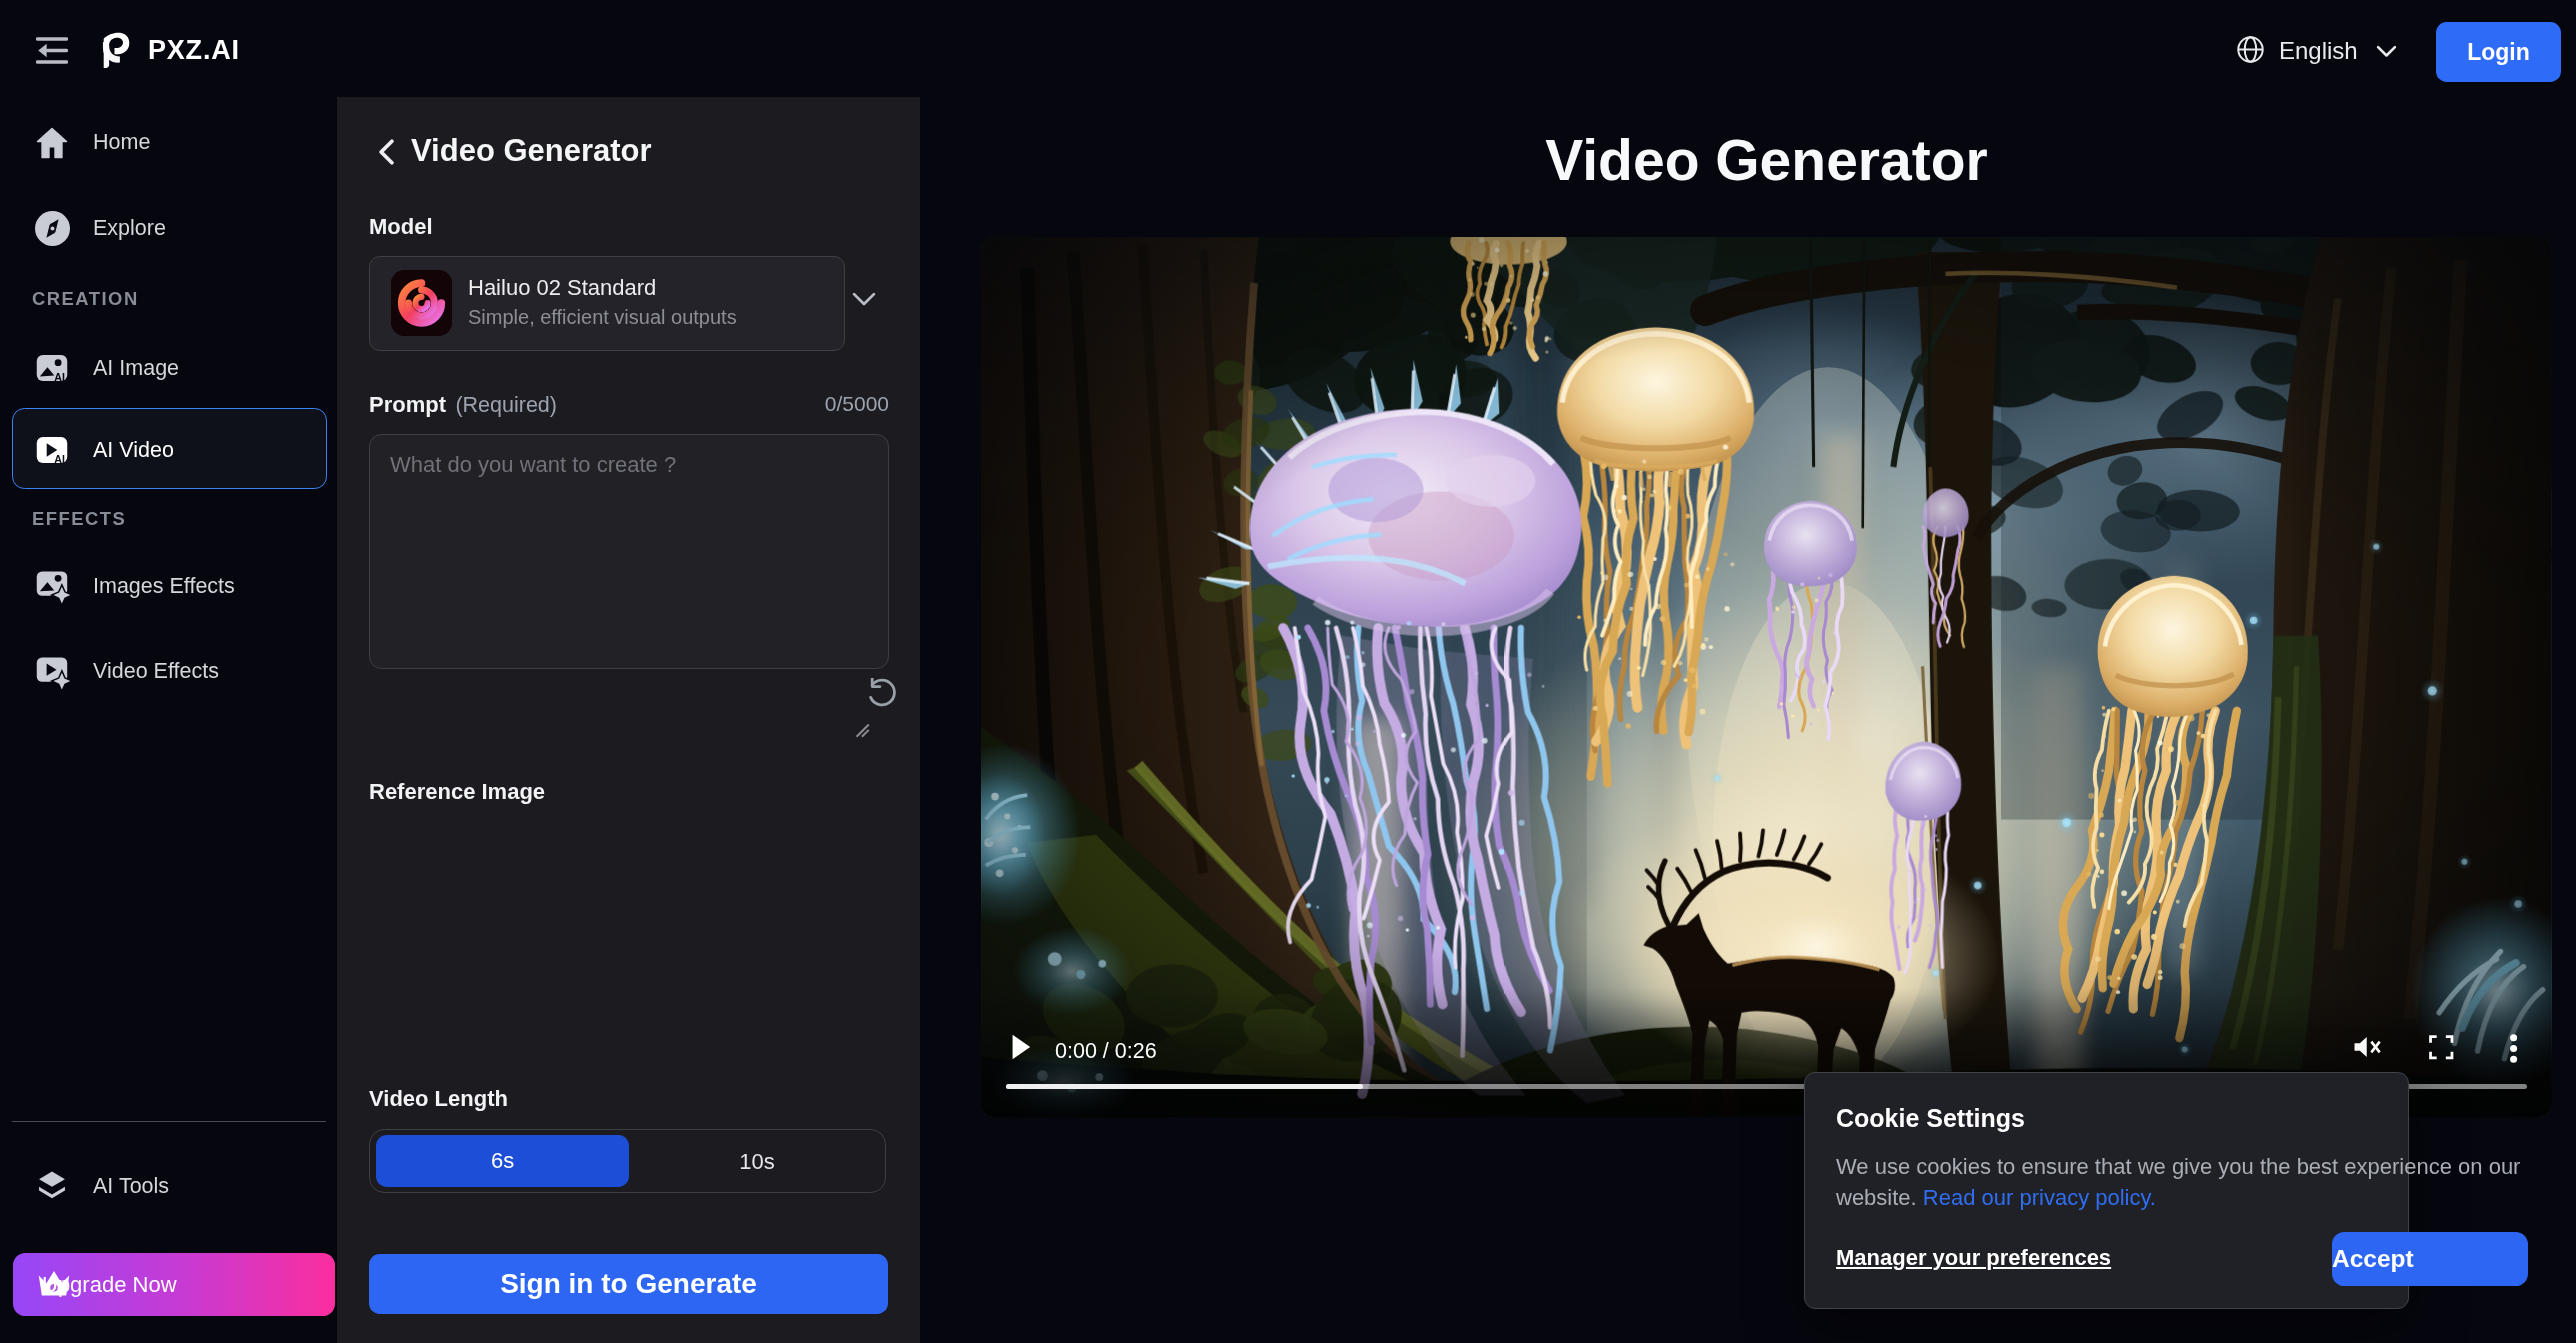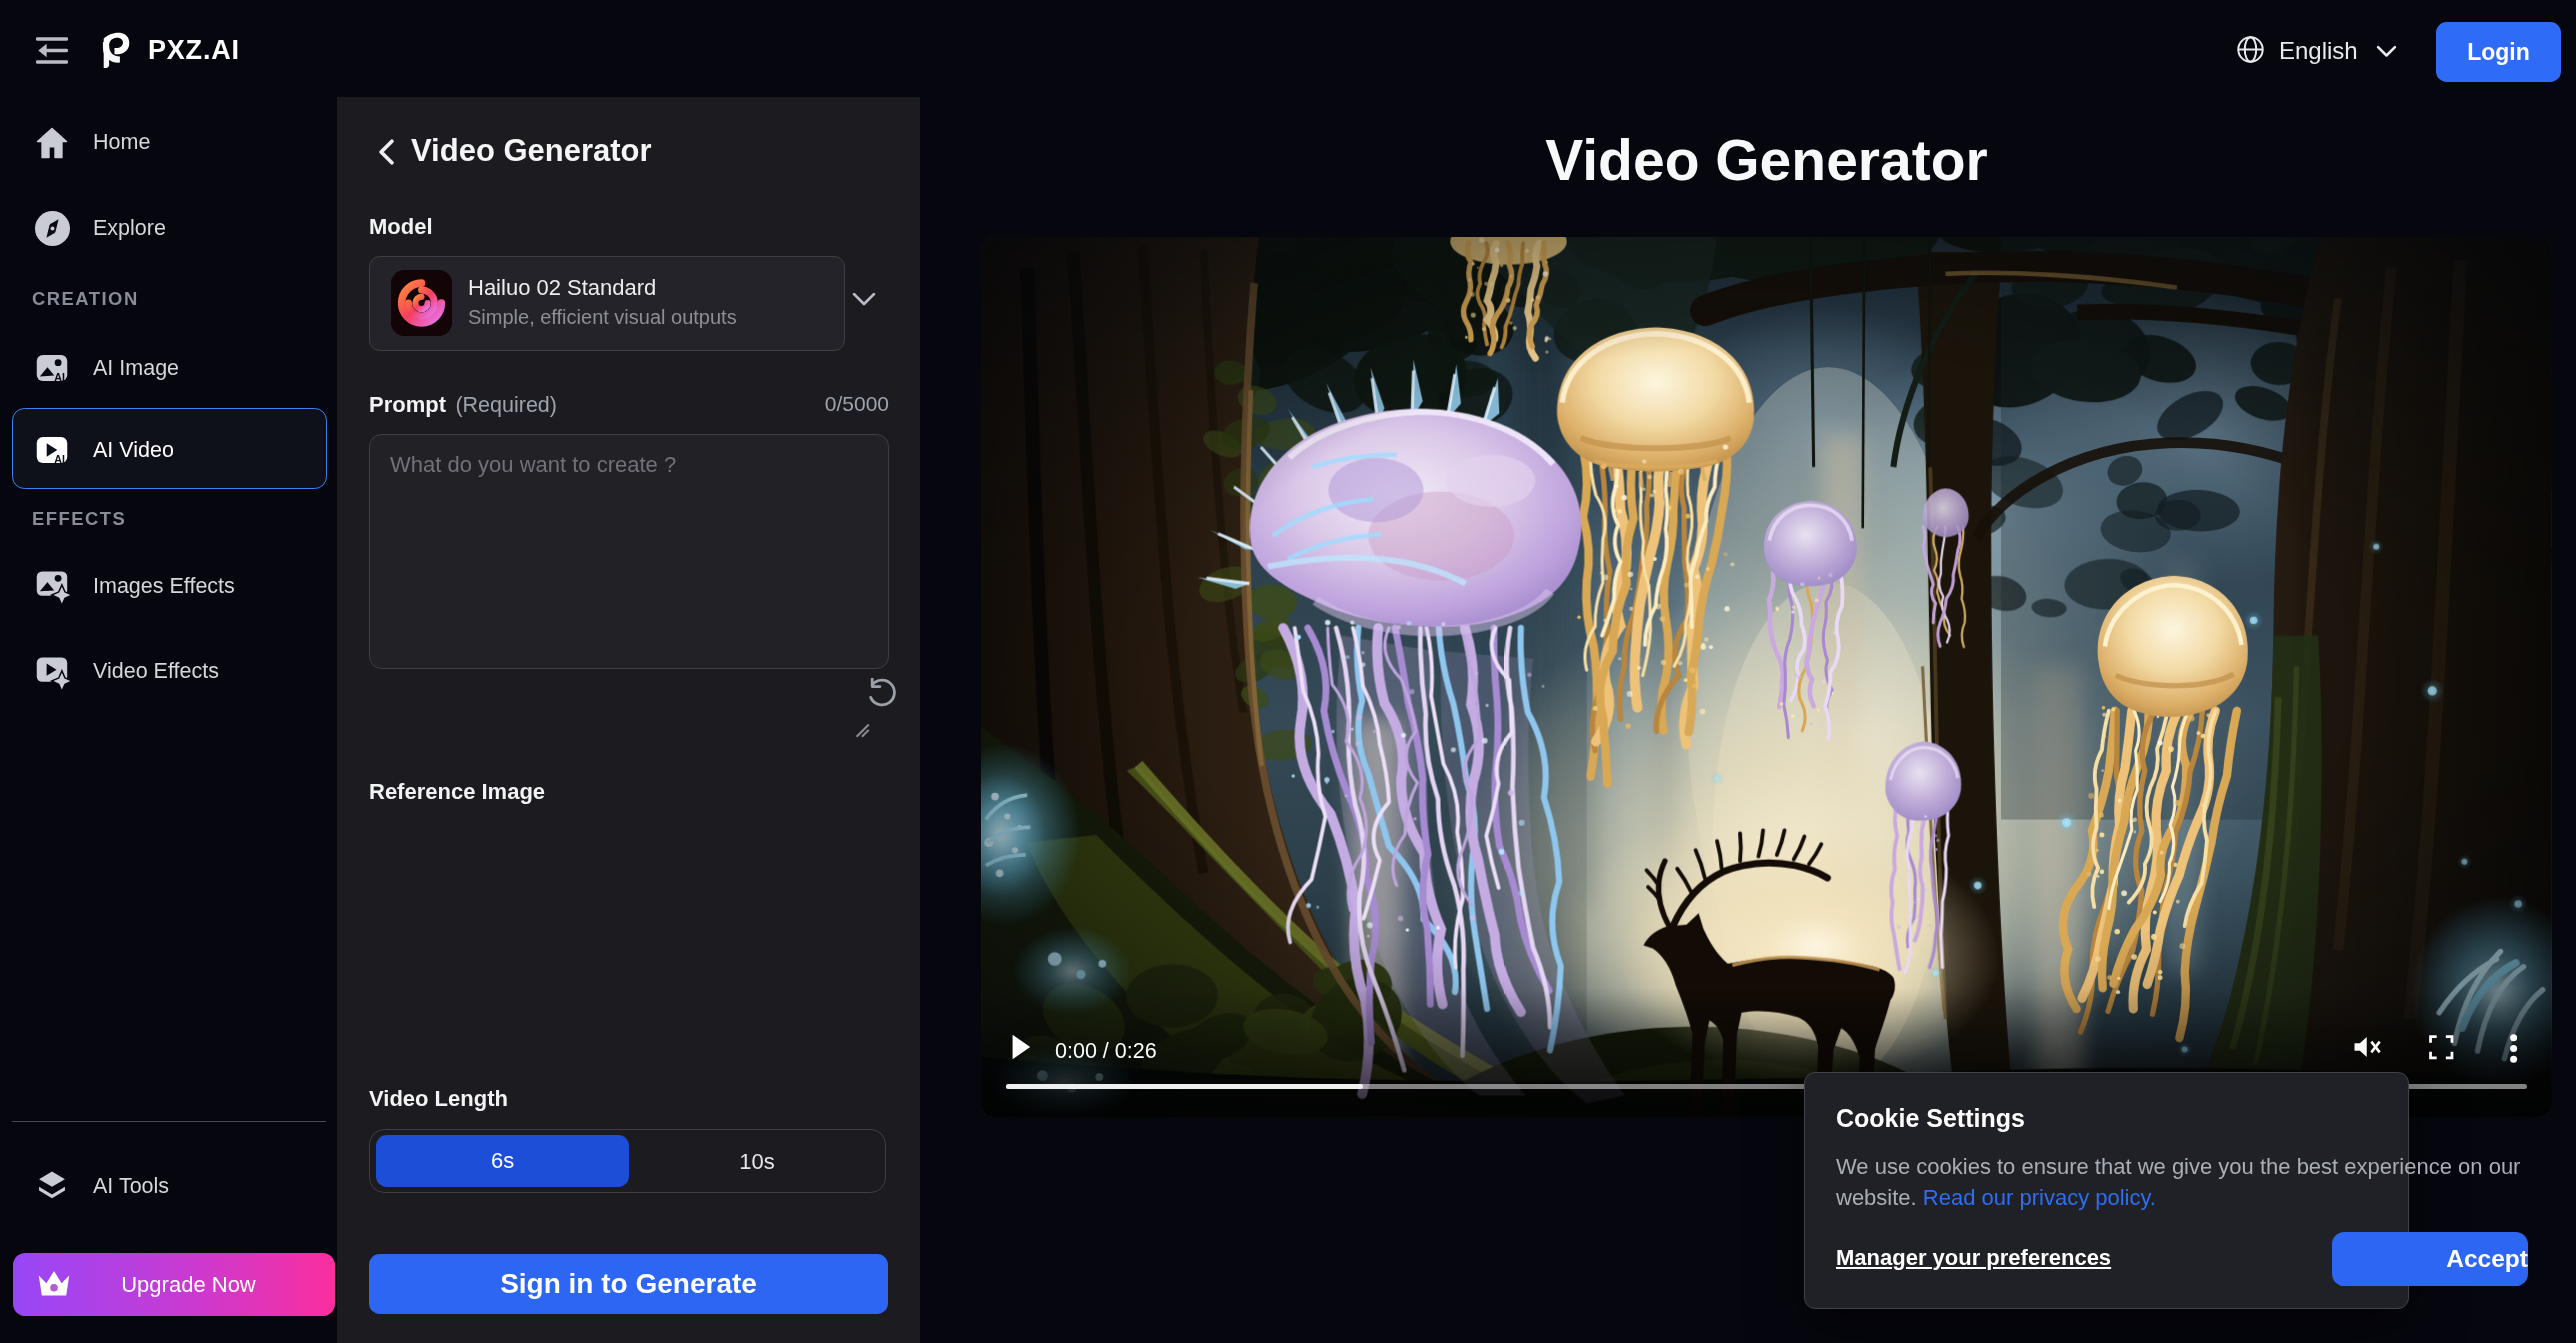--- a/index.html
+++ b/index.html
@@ -15,21 +15,21 @@
 #lang-chev { left:2375px; top:44px; }
 #login { left:2436px; top:21.5px; width:125px; height:60px; background:#2e6bf6; border-radius:10.7px; color:#fff; font-size:23px; font-weight:bold; text-align:center; line-height:60px; }
 
 
 .nav-ic { left:36px; width:32px; height:32px; }
 .nav-tx { left:93px; font-size:21.5px; color:#d4d7dc; }
 .sec-tx { left:32px; font-size:18.4px; font-weight:bold; color:#878c96; letter-spacing:1.5px; }
 #sel-box { left:11.5px; top:408px; width:315px; height:81px; border:1.5px solid #3b82f6; border-radius:12.3px; background:#0e1119; }
 #divider { left:12.3px; top:1121px; width:314px; height:0.8px; background:#454a54; }
 #upgrade { left:13px; top:1253px; width:322px; height:63px; border-radius:12.3px; background:linear-gradient(90deg,#9747f8 0%, #c93ad1 55%, #fb2e9e 100%); }
-#upgrade .tx { position:absolute; left:29px; right:0; top:0; height:74px; text-align:center; line-height:63px; color:#fff; font-size:22px; }
+#upgrade .tx { position:absolute; left:29px; right:0; top:0; height:74px; text-align:left; line-height:63px; color:#fff; font-size:22px; }
 
 
 #panel { left:337px; top:97px; width:583px; height:1246px; background:#1b1b20; }
 .p-abs { position:absolute; }
 #p-title { left:74px; top:36px; font-size:31px; font-weight:bold; color:#f5f6f8; }
 #back-chev { left:38px; top:41px; }
 .lbl { left:32px; font-size:22px; font-weight:bold; color:#f2f3f5; }
 #model-box { left:32px; top:159px; width:476px; height:95px; background:#232329; border:1.5px solid #3f3f46; border-radius:10.7px; }
 #hailuo { left:21px; top:13px; width:61px; height:66px; border-radius:14px; background:#0d0406; overflow:hidden; }
 #model-box .t1 { left:98px; top:18.4px; font-size:22px; color:#ededf0; }
@@ -54,21 +54,21 @@
 #vtime { left:74px; top:802px; font-size:21.5px; color:#fff; }
 #vbar { left:24.5px; top:847px; width:1521px; height:5.4px; border-radius:3.1px; background:rgba(255,255,255,0.5); }
 #vbar .fill { position:absolute; left:0; top:0; width:357px; height:5.4px; border-radius:3.1px; background:#efefef; }
 
 
 #cookie { left:1804px; top:1072px; width:605px; height:237px; background:#202027; border:1.5px solid #41424a; border-radius:11px; box-shadow:0 18.4px 54px rgba(0,0,0,0.55); }
 #cookie h2 { position:absolute; left:31px; top:31px; font-size:25px; font-weight:bold; color:#fff; }
 #cookie .body { position:absolute; left:31px; top:78px; width:705px; font-size:22px; color:#a9aeb6; line-height:31px; }
 #cookie .body a { color:#2f6ef0; text-decoration:none; }
 #cookie .mgr { position:absolute; left:31px; top:172px; font-size:22px; font-weight:bold; color:#fff; text-decoration:underline; }
-#accept { position:absolute; left:527px; top:159px; width:196px; height:54px; background:#2c66f2; border-radius:12.3px; color:#fff; font-size:24.5px; font-weight:bold; text-align:right; line-height:54px; }
+#accept { position:absolute; left:527px; top:159px; width:196px; height:54px; background:#2c66f2; border-radius:12.3px; color:#fff; font-size:24.5px; font-weight:bold; text-align:left; line-height:54px; }
 </style>
 </head>
 <body>
 
 <svg id="collapse" class="abs" viewBox="0 0 42 40">
   <g stroke="#b9bcc4" stroke-width="4.5" stroke-linecap="round" fill="none">
     <line x1="2" y1="5" x2="40" y2="5"></line>
     <line x1="15" y1="20" x2="40" y2="20"></line>
     <line x1="2" y1="35" x2="40" y2="35"></line>
   </g>

